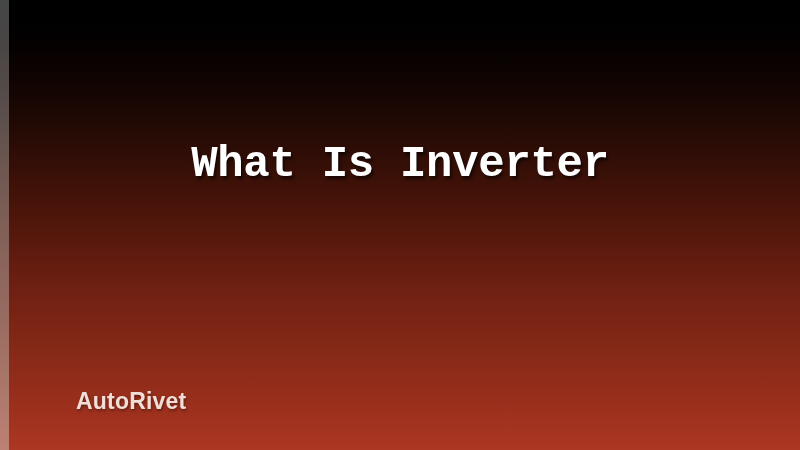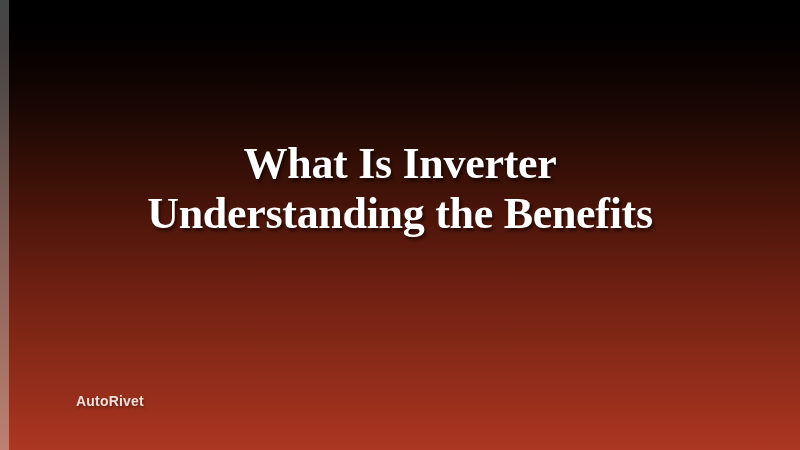--- a/index.html
+++ b/index.html
@@ -63,49 +63,48 @@
     right: 0;
     top: 139px;
     text-align: center;
     padding: 0 30px;
     box-sizing: border-box;
   }
 
   .title-line {
     display: block;
     color: #ffffff;
-    font-family: Liberation Serif, serif;
+    font-family: Liberation Mono, monospace;
     font-weight: bold;
     font-size: 44px;
     line-height: 50px;
     letter-spacing: -0.3px;
     text-shadow: 2px 3px 3px rgba(0, 0, 0, 0.55);
     white-space: nowrap;
   }
 
   .brand {
     position: absolute;
     left: 76px;
     top: 389px;
     color: #f2ded9;
     font-family: "Liberation Sans", sans-serif;
     font-weight: bold;
-    font-size: 14px;
+    font-size: 23px;
     line-height: 24px;
     letter-spacing: 0.2px;
     text-shadow: 1px 2px 3px rgba(0, 0, 0, 0.35);
   }
 </style>
 </head>
 <body>
 
 <div class="card">
 
   <div class="edge-strip"></div>
 
   <div class="title-block">
     <span class="title-line">What Is Inverter</span>
-    <span class="title-line">Understanding the Benefits</span>
   </div>
 
   <div class="brand">AutoRivet</div>
 
 </div>
 
 </body></html>

